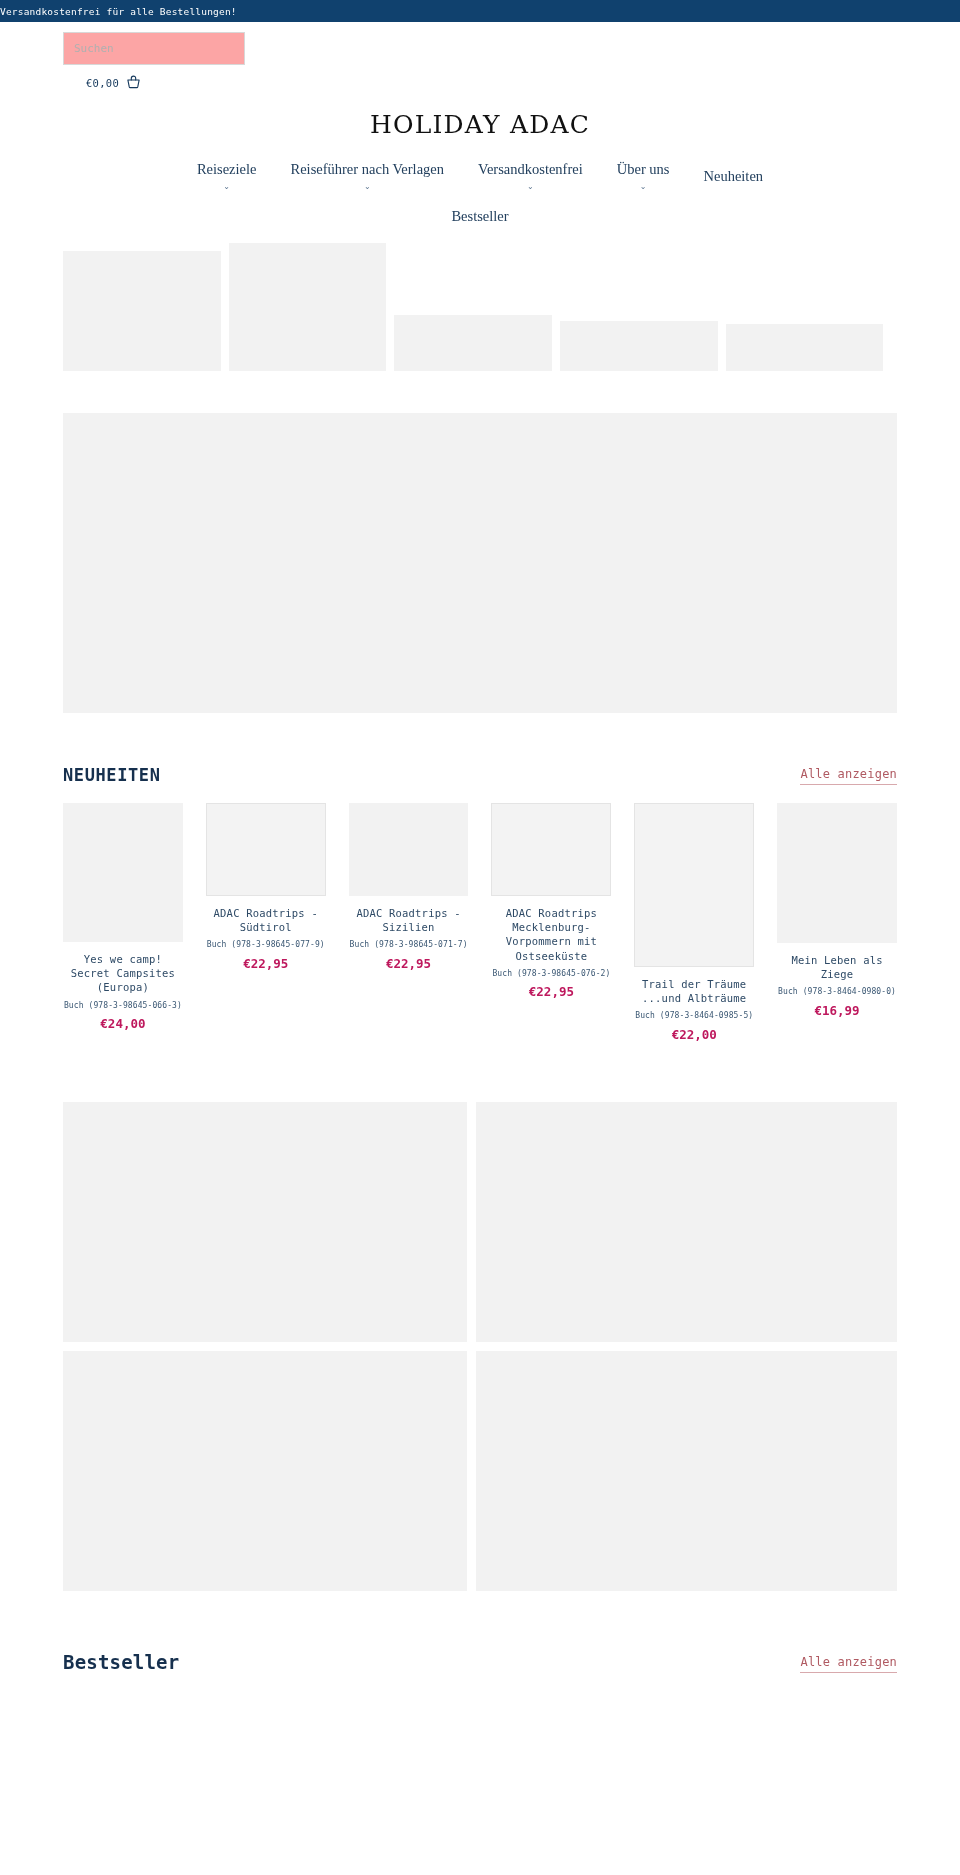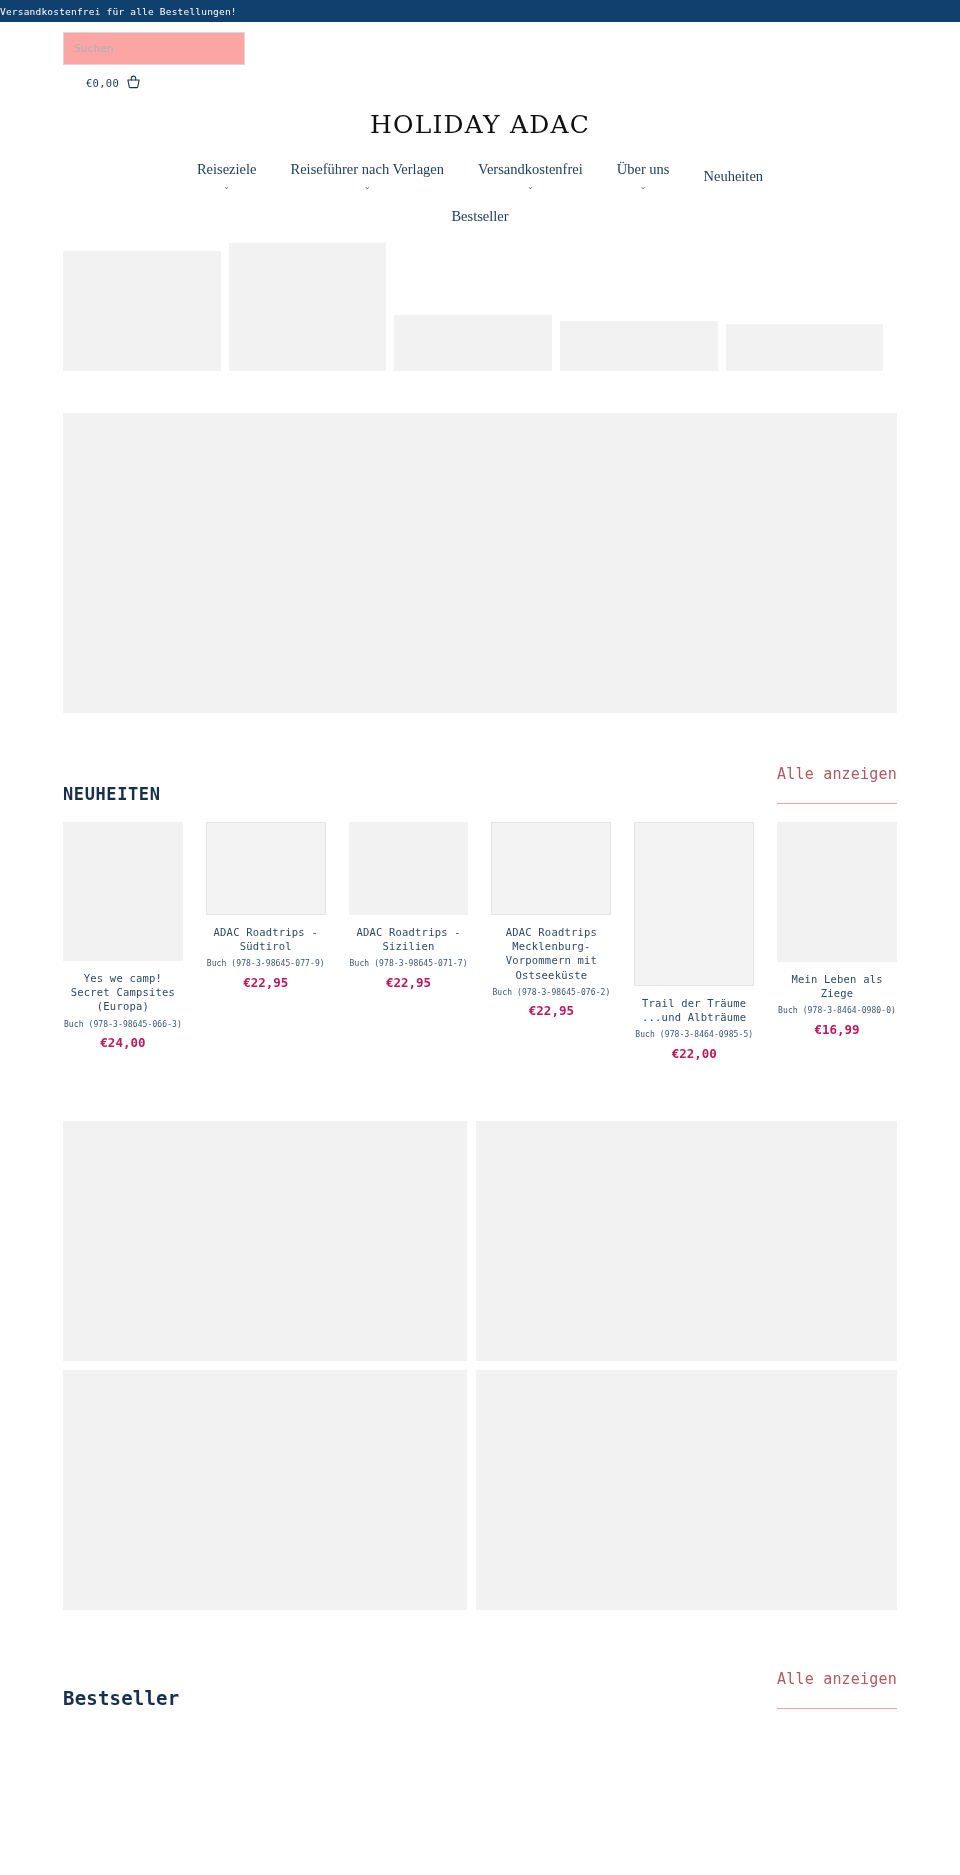--- a/index.html
+++ b/index.html
@@ -130,24 +130,24 @@
   .section-title {
     font-family: "DejaVu Sans Mono", monospace;
     font-size: 17px;
     font-weight: bold;
     color: #16304e;
     letter-spacing: .6px;
   }
   .section-title.mixed { font-size: 19px; letter-spacing: .2px; }
   .see-all {
     font-family: "DejaVu Sans Mono", monospace;
-    font-size: 15px;
+    font-size: 12px;
     color: #b05a62;
     border-bottom: 1px solid #d8a9ad;
-    padding-bottom: 20px;
+    padding-bottom: 3px;
     cursor: pointer;
     letter-spacing: .2px;
   }
 
   
   .products {
     margin: 18px 63px 0 63px;
     display: flex;
     align-items: flex-start;
     gap: 23px;

